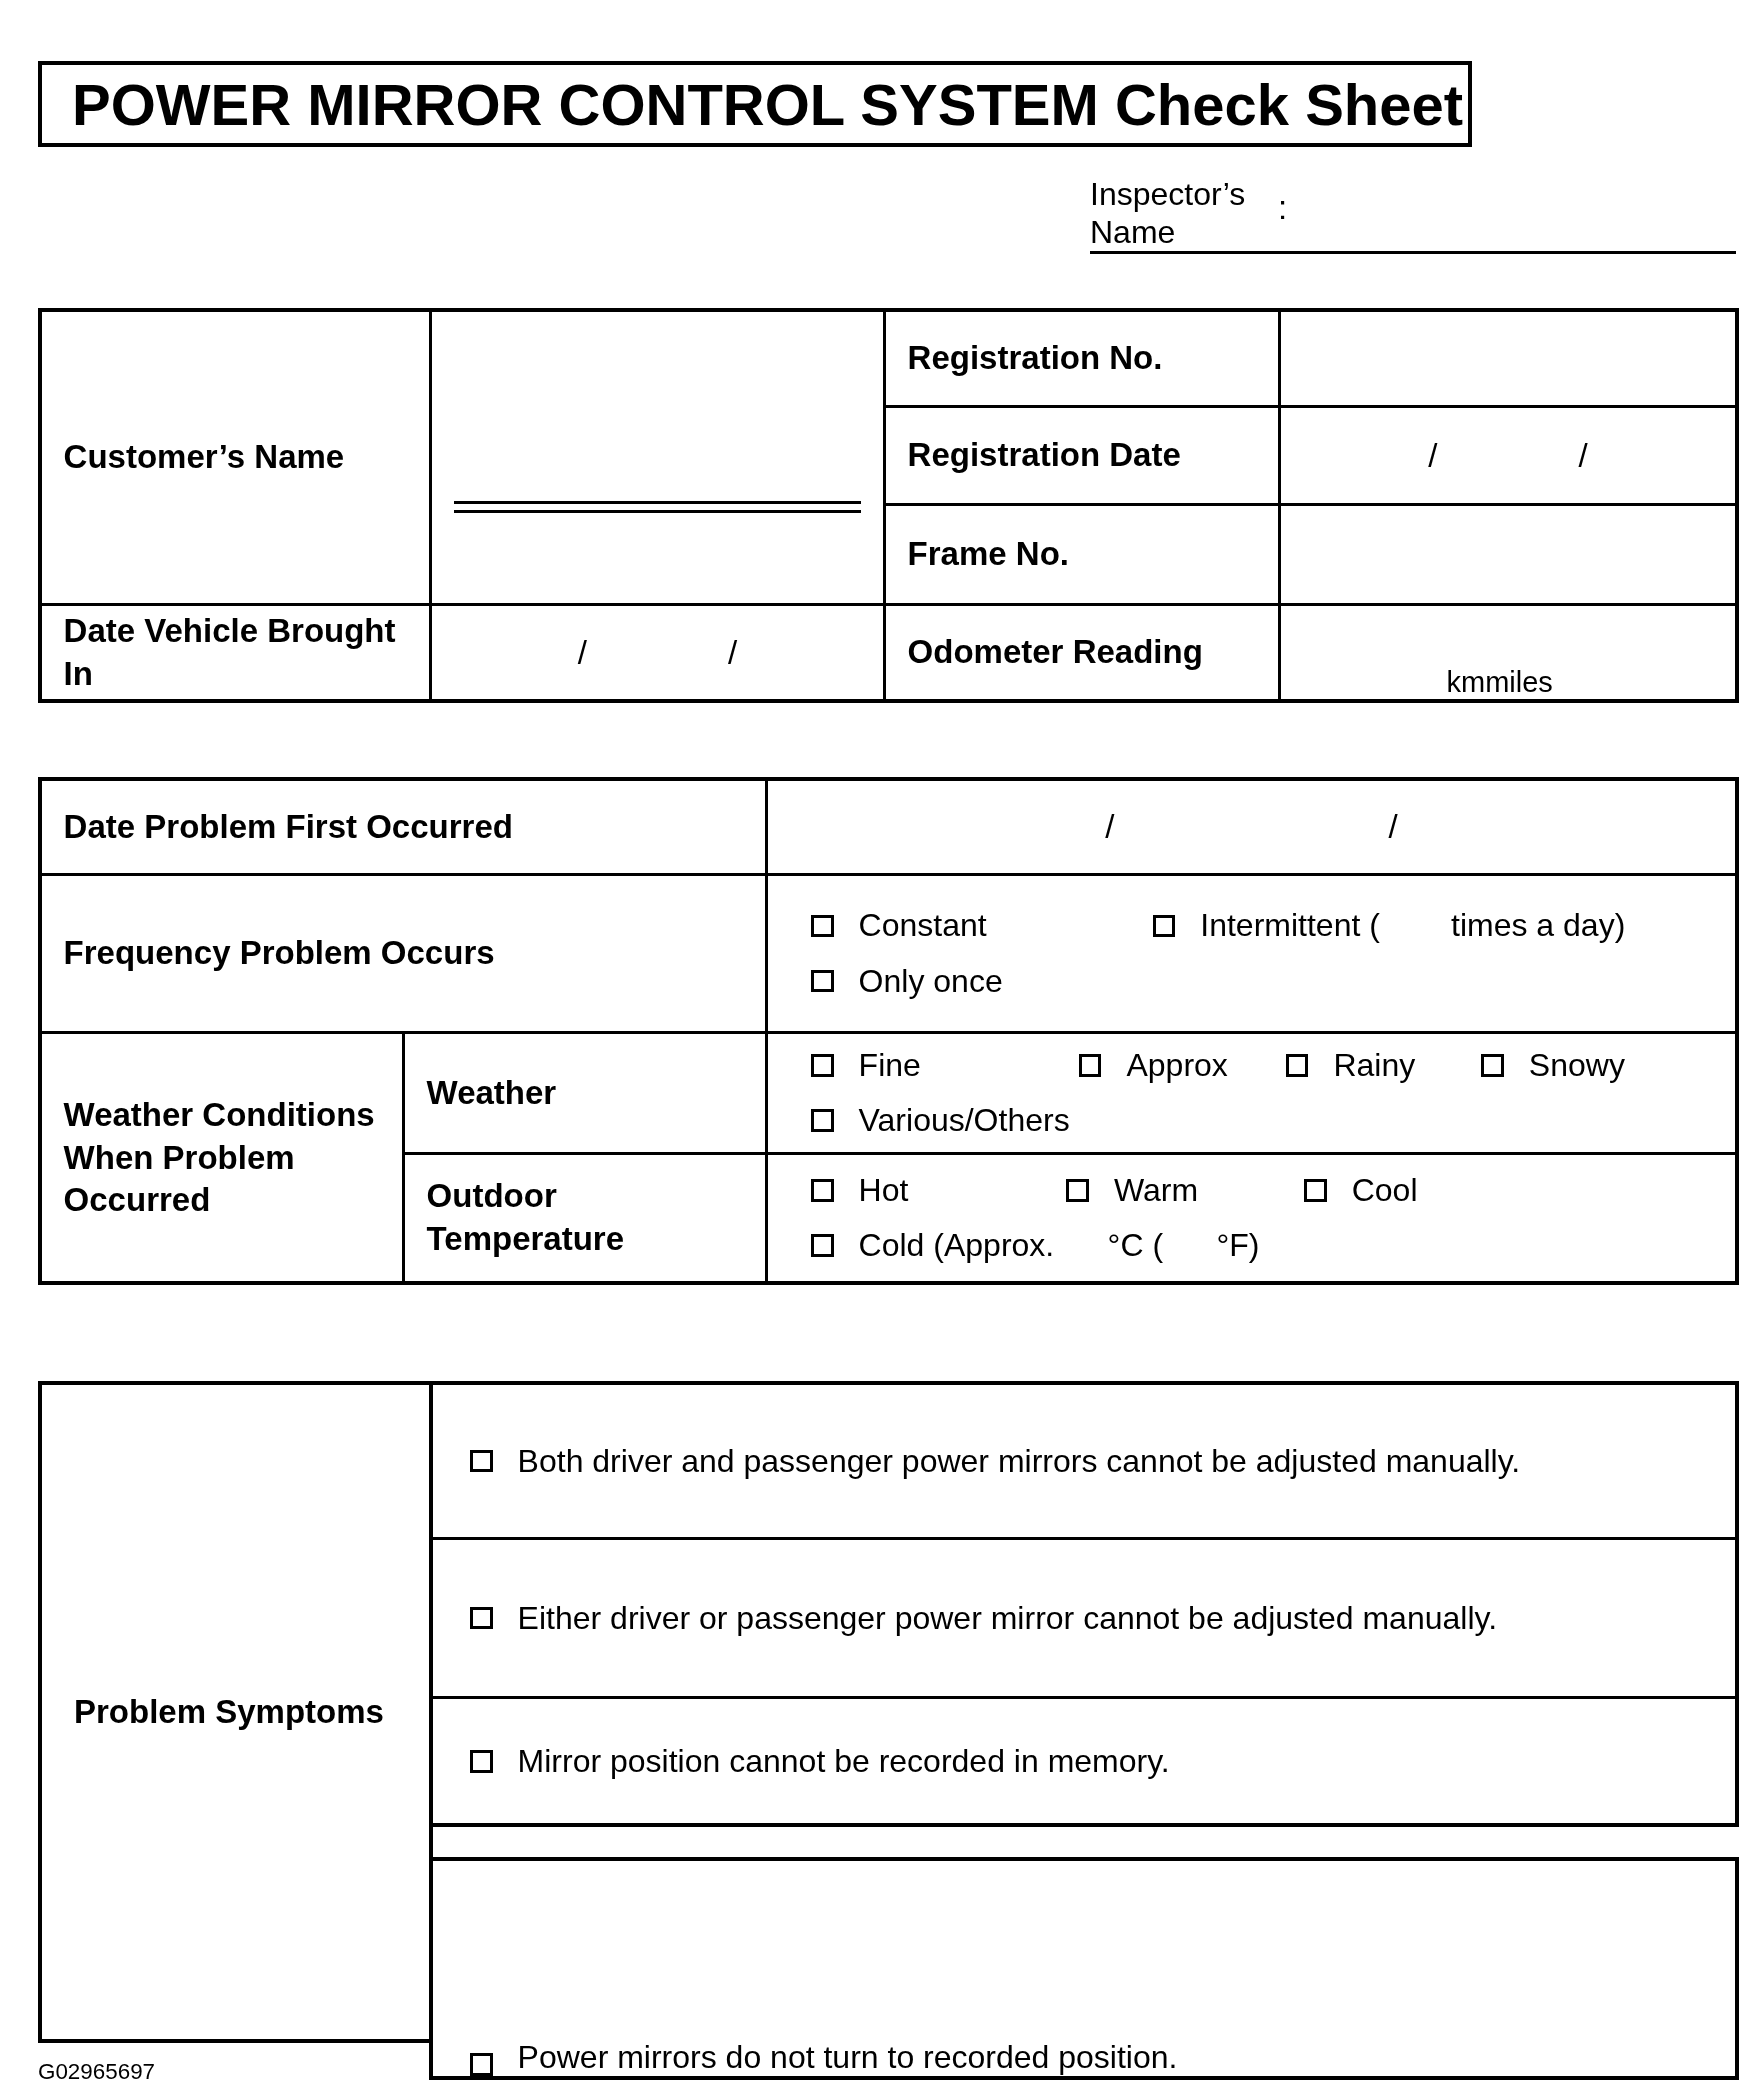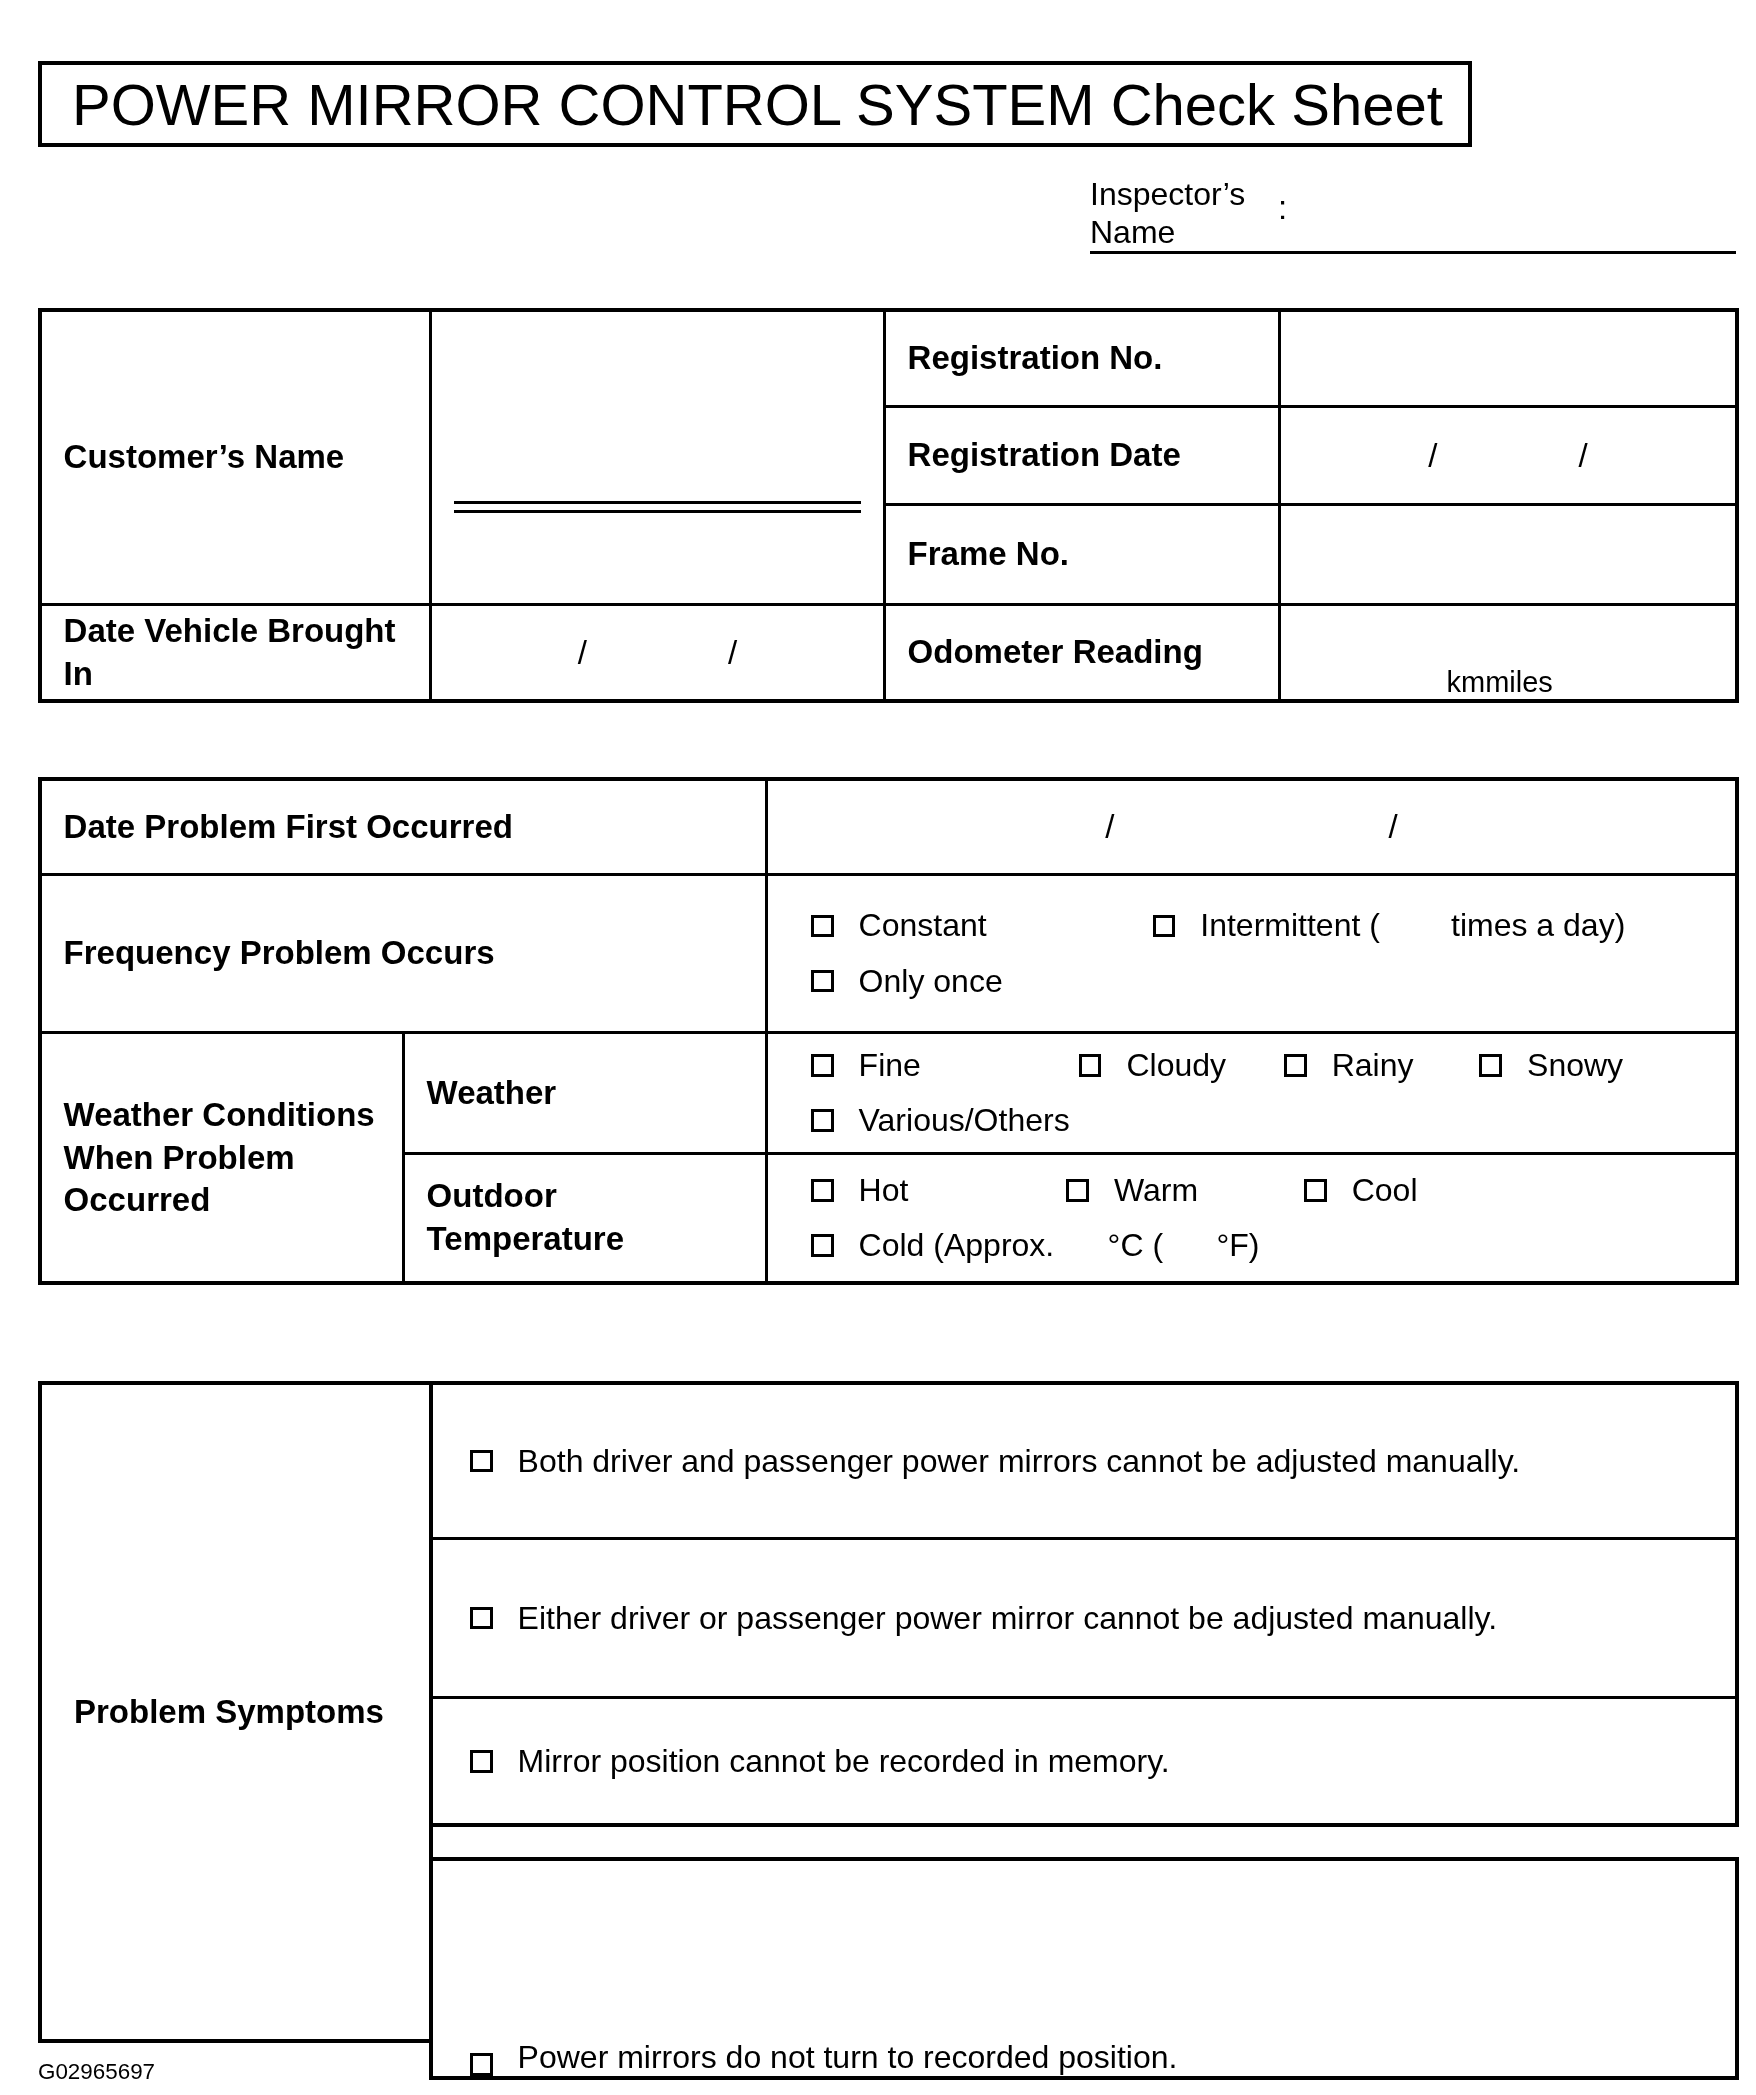--- a/index.html
+++ b/index.html
@@ -11,21 +11,21 @@
     color:#000;
     overflow:hidden;
   }
 
   
   .title-box {
     position:absolute; left:38px; top:61px; width:1434px; height:86px;
     border:4.2px solid #000; box-sizing:border-box;
     display:flex; align-items:center; padding-left:30px;
   }
-  .title-text { font-size:58px; font-weight:400; letter-spacing:0px; white-space:nowrap; }
+  .title-text { font-size:58px; font-weight:700; letter-spacing:0px; white-space:nowrap; }
 
   
   .ins-label { position:absolute; font-size:32px; }
   .ins-l1 { left:1090px; top:176px; }
   .ins-l2 { left:1090px; top:214px; }
   .ins-colon { position:absolute; left:1278px; top:189px; font-size:33px; }
   .ins-line { position:absolute; left:1090px; top:251px; width:646px; height:2.5px; background:#000; }
 
   
   .tbl { position:absolute; border:4.2px solid #000; box-sizing:border-box; background:#fff; }
@@ -202,21 +202,21 @@
       <span class="lbl">Weather</span>
     </div>
     <div class="cell c-weather-v bB opts">
       <div class="opt-line">
         <div class="opt">
           <span class="cb"></span>
           <span class="opt-label">Fine</span>
         </div>
         <div class="opt m190">
           <span class="cb"></span>
-          <span class="opt-label">Cloudy</span>
+          <span class="opt-label">Approx</span>
         </div>
         <div class="opt m70">
           <span class="cb"></span>
           <span class="opt-label">Rainy</span>
         </div>
         <div class="opt m80">
           <span class="cb"></span>
           <span class="opt-label">Snowy</span>
         </div>
       </div>

